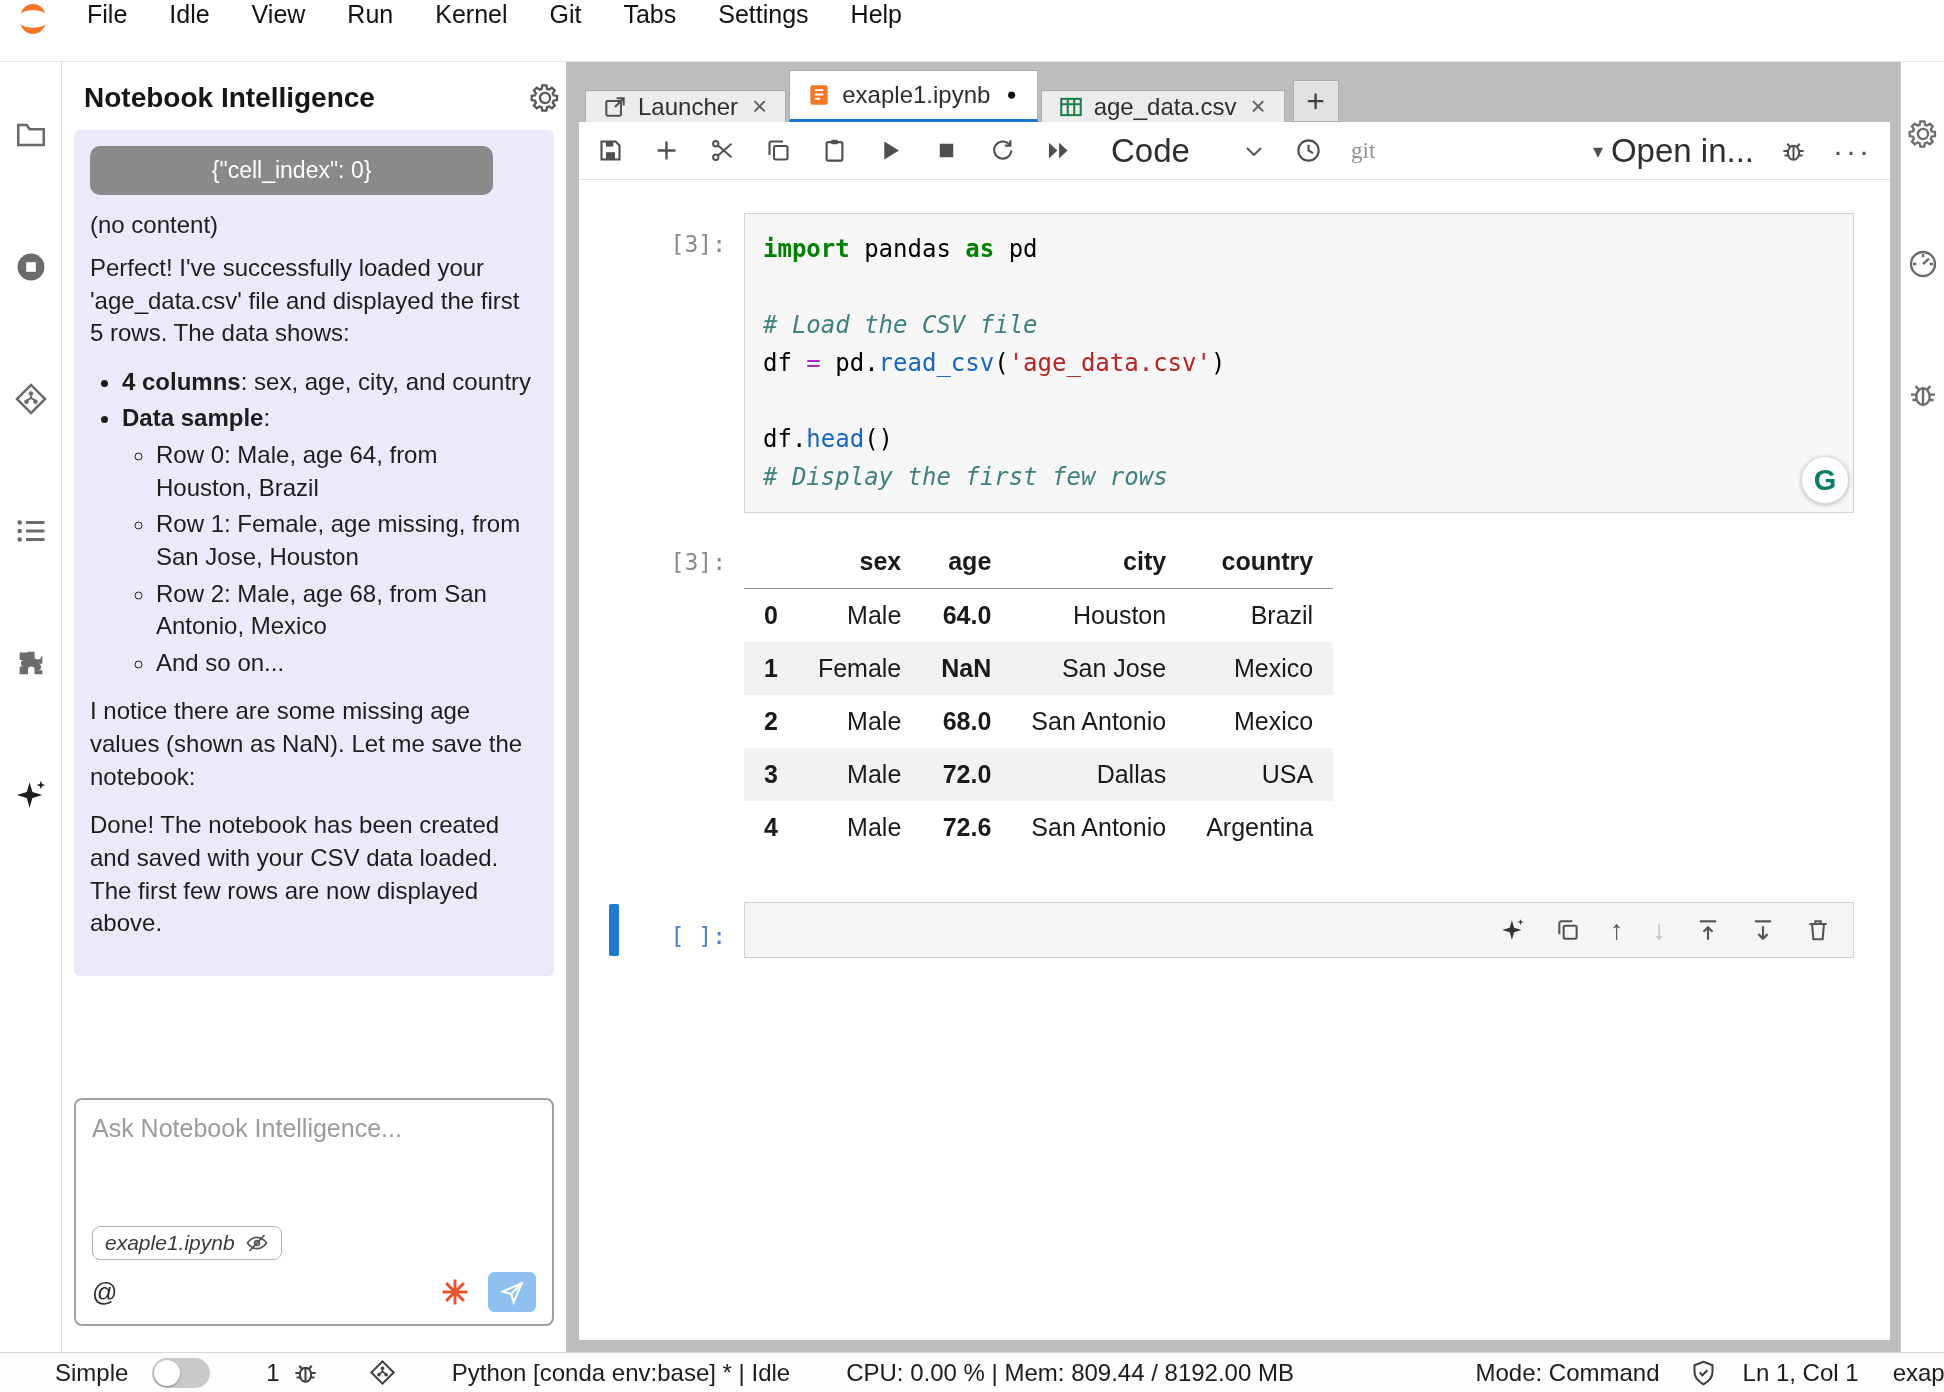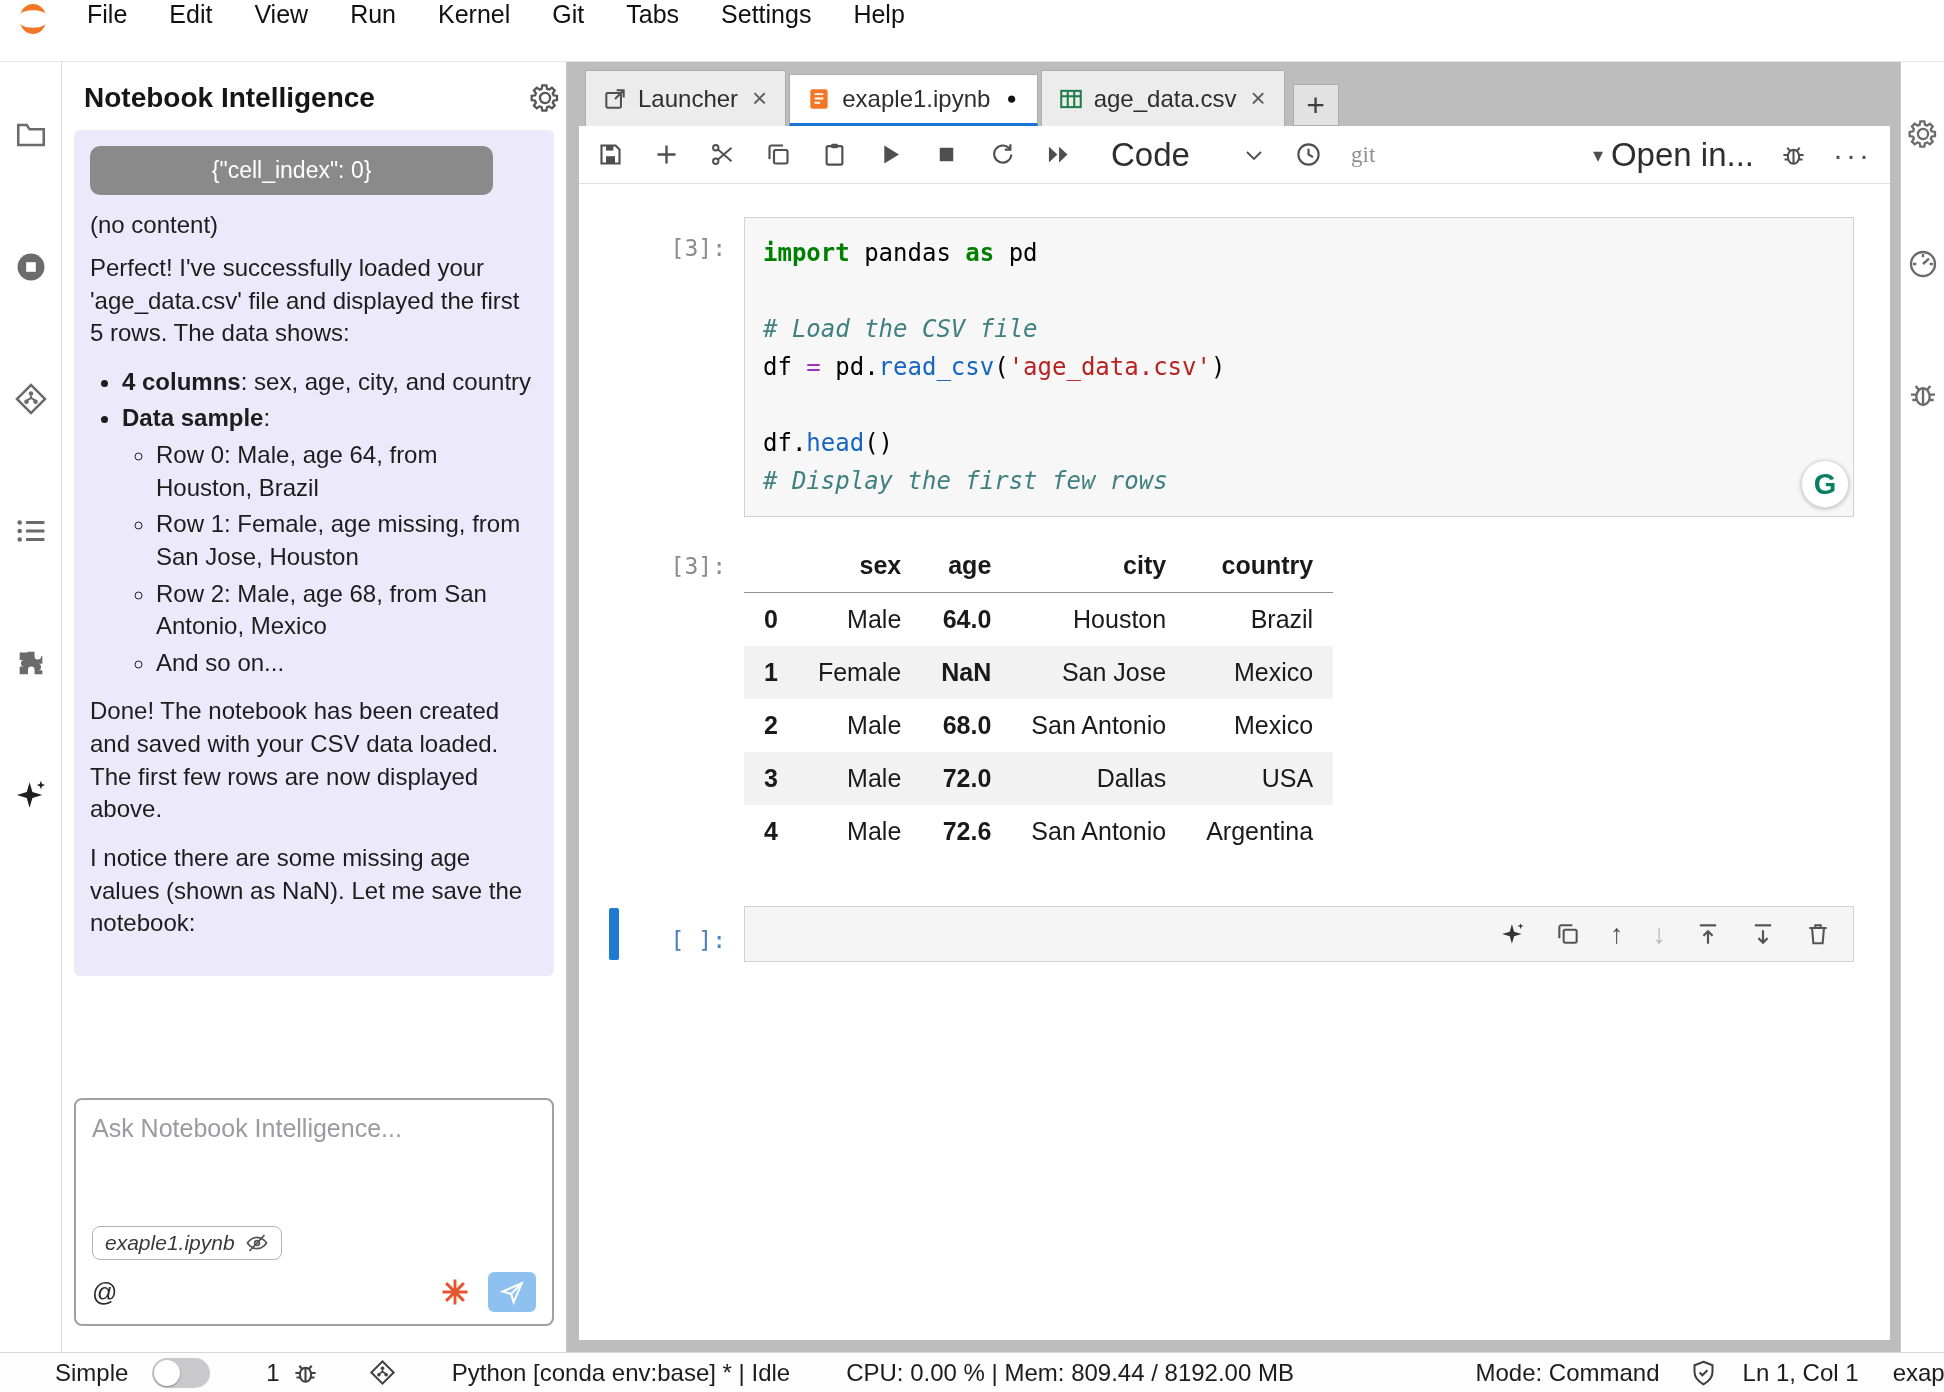--- a/index.html
+++ b/index.html
@@ -45,21 +45,21 @@
   .ask-bottom { display:flex; align-items:center; }
   .at { font-size:25px; color:#2c2c2c; }
   .ask-actions { margin-left:auto; display:flex; align-items:center; gap:18px; }
   .burst svg { width:30px; height:30px; }
   .send-btn { width:48px; height:40px; background:#8fc1f0; border-radius:6px; display:flex; align-items:center; justify-content:center; cursor:pointer; }
   .send-btn svg { width:26px; height:26px; }
 
   
   .dock { flex:1; min-width:0; background:#bdbdbd; padding:8px 10px 12px 12px; display:flex; flex-direction:column; }
   .tabbar { display:flex; align-items:flex-end; gap:3px; padding-left:6px; flex:0 0 auto; }
-  .tab { height:56px; display:flex; align-items:center; padding:0 14px 0 16px; font-size:24px; color:#2e2e2e; background:#ececec; border:1px solid #adadad; border-bottom:none; }
+  .tab { height:32px; display:flex; align-items:center; padding:0 14px 0 16px; font-size:24px; color:#2e2e2e; background:#ececec; border:1px solid #adadad; border-bottom:none; }
   .tab .tab-label { margin:0 10px; white-space:nowrap; }
   .tab.active { background:#fff; height:52px; border-bottom:3px solid #1976d2; }
   .tab-close { font-size:26px; color:#5f5f5f; padding:0 4px; cursor:pointer; }
   .dirty-dot { font-size:17px; color:#111; padding:0 6px; }
   .tab-icon svg { width:26px; height:26px; }
   .tab-icon { color:#515151; }
   .tab-add { width:46px; height:42px; margin-left:5px; background:#e2e2e2; border:1px solid #adadad; display:flex; align-items:center; justify-content:center; font-size:32px; color:#3f3f3f; cursor:pointer; }
 
   .nb-panel { flex:1; min-height:0; background:#fff; display:flex; flex-direction:column; }
   .nb-toolbar { height:58px; flex:0 0 auto; display:flex; align-items:center; gap:29px; padding:0 18px; border-bottom:1px solid #e2e2e2; }
@@ -133,21 +133,21 @@
 
 <div class="menubar">
   <div class="logo">
     <svg width="38" height="38" viewBox="0 0 24 24">
       <path d="M4 15.2c2.6 3.1 13.4 3.1 16 0-1.5 4.2-4.4 6.3-8 6.3s-6.5-2.1-8-6.3z" fill="#F37726"></path>
       <path d="M4 8.8c2.6-3.1 13.4-3.1 16 0C18.5 4.6 15.6 2.5 12 2.5S5.5 4.6 4 8.8z" fill="#F37726"></path>
     </svg>
   </div>
   <div class="menu-items">
       <span class="menu-item">File</span>
-      <span class="menu-item">Edit</span>
+      <span class="menu-item">Idle</span>
       <span class="menu-item">View</span>
       <span class="menu-item">Run</span>
       <span class="menu-item">Kernel</span>
       <span class="menu-item">Git</span>
       <span class="menu-item">Tabs</span>
       <span class="menu-item">Settings</span>
       <span class="menu-item">Help</span>
     </div>
 </div>
 
@@ -214,22 +214,22 @@
           <li><b>4 columns</b><span>: sex, age, city, and country</span></li>
           <li><b>Data sample</b><span>:</span>
             <ul>
                 <li>Row 0: Male, age 64, from Houston, Brazil</li>
                 <li>Row 1: Female, age missing, from San Jose, Houston</li>
                 <li>Row 2: Male, age 68, from San Antonio, Mexico</li>
                 <li>And so on...</li>
               </ul>
           </li>
         </ul>
+        <p>I notice there are some missing age values (shown as NaN). Let me save the notebook:</p>
         <p>Done! The notebook has been created and saved with your CSV data loaded. The first few rows are now displayed above.</p>
-        <p>I notice there are some missing age values (shown as NaN). Let me save the notebook:</p>
       </div>
     </div>
 
     <div class="ask-box">
       <div class="ask-placeholder">Ask Notebook Intelligence...</div>
       <div class="chip-row">
         <span class="chip">
           <span>exaple1.ipynb</span>
           <svg viewBox="0 0 24 24">
               <path d="M2.5 12s3.5-5.7 9.5-5.7 9.5 5.7 9.5 5.7-3.5 5.7-9.5 5.7S2.5 12 2.5 12z" fill="none" stroke="currentColor" stroke-width="1.7"></path>

